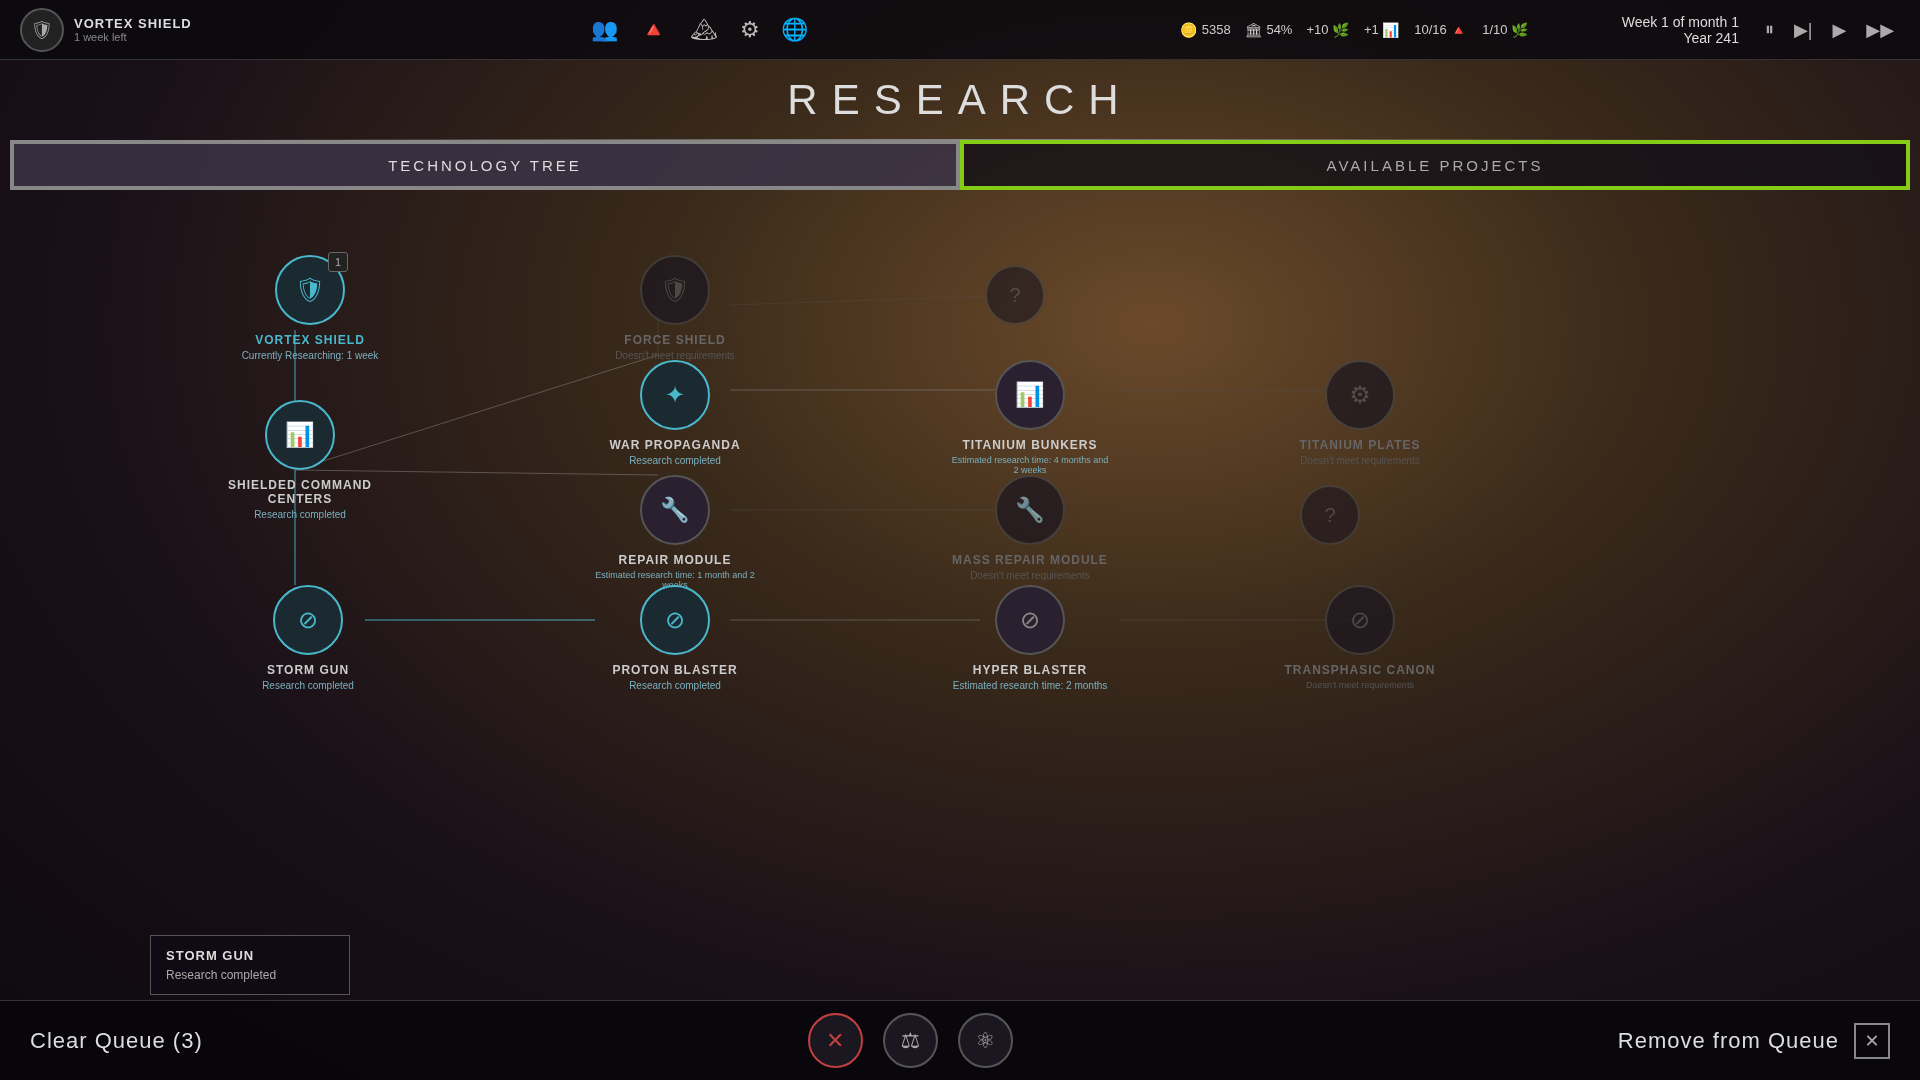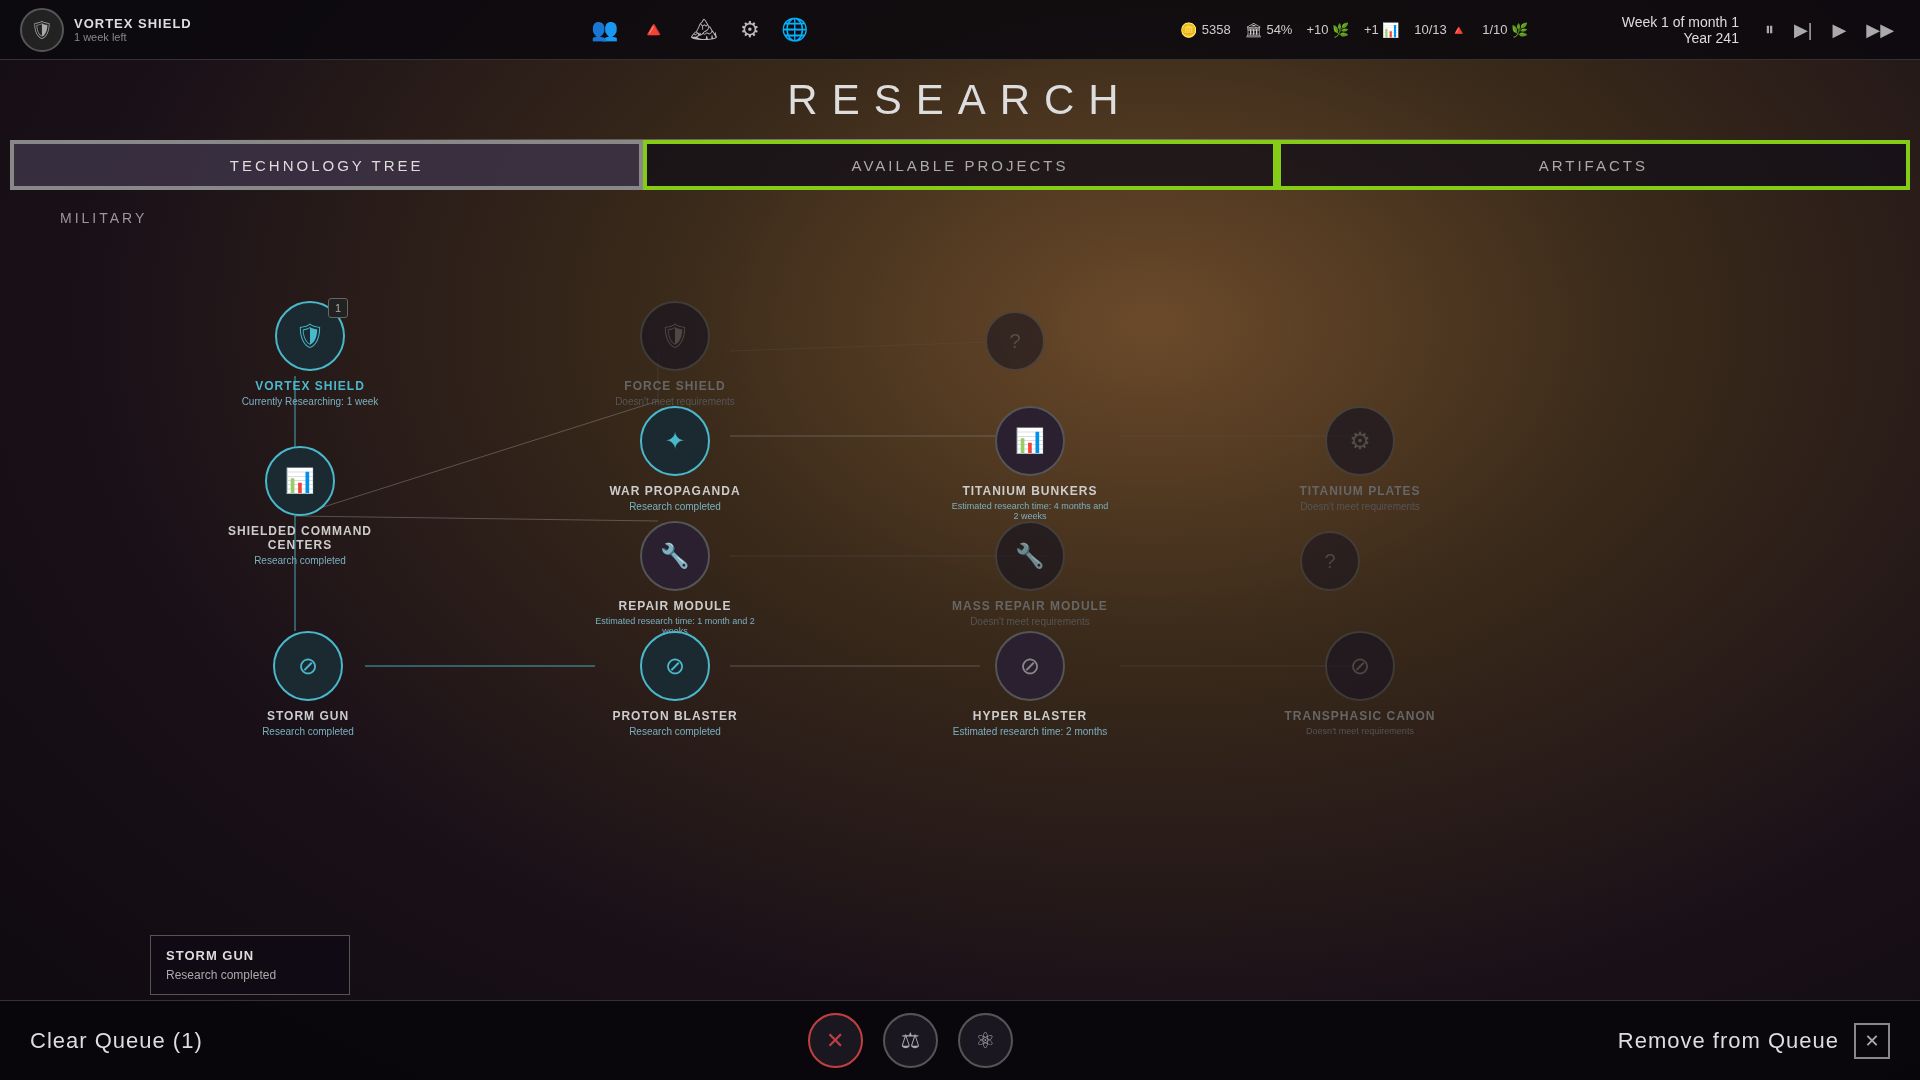--- a/index.html
+++ b/index.html
@@ -416,21 +416,21 @@
     </div>
     <div class="resource-item">
       <span>+10</span>
       <span class="resource-icon">🌿</span>
     </div>
     <div class="resource-item">
       <span>+1</span>
       <span class="resource-icon">📊</span>
     </div>
     <div class="resource-item">
-      <span>10/13</span>
+      <span>10/16</span>
       <span class="resource-icon">🔺</span>
     </div>
     <div class="resource-item">
       <span>1/10</span>
       <span class="resource-icon">🌿</span>
     </div>
   </div>
 
   <div class="top-date">
     <div class="date-line1">Week 1 of month 1</div>
@@ -450,27 +450,23 @@
   <div class="title-line"></div>
 </div>
 
 <div class="tabs-bar">
   <div class="tab active">
     <span>TECHNOLOGY TREE</span>
   </div>
   <div class="tab">
     <span>AVAILABLE PROJECTS</span>
   </div>
-  <div class="tab">
-    <span>ARTIFACTS</span>
-  </div>
 </div>
 
 <div class="main-content">
-  <div class="section-label">MILITARY</div>
 
   <div class="tech-tree">
 
     <svg class="lines-svg">
 
       <line x1="295" y1="135" x2="295" y2="230" stroke="#4ab8cc" stroke-width="1.5" opacity="0.6"></line>
 
       <line x1="295" y1="275" x2="658" y2="160" stroke="#888" stroke-width="1" opacity="0.5"></line>
 
       <line x1="295" y1="275" x2="658" y2="280" stroke="#888" stroke-width="1" opacity="0.5"></line>
@@ -575,21 +571,21 @@
 
   </div>
 </div>
 
 <div class="storm-popup">
   <div class="storm-popup-title">STORM GUN</div>
   <div>Research completed</div>
 </div>
 
 <div class="bottom-bar">
-  <div class="clear-queue">Clear Queue (1)</div>
+  <div class="clear-queue">Clear Queue (3)</div>
 
   <div class="bottom-icons">
     <div class="bottom-icon-btn red">✕</div>
     <div class="bottom-icon-btn">⚖</div>
     <div class="bottom-icon-btn">⚛</div>
   </div>
 
   <div class="remove-queue">
     <span class="remove-text">Remove from Queue</span>
     <div class="remove-x">✕</div>

